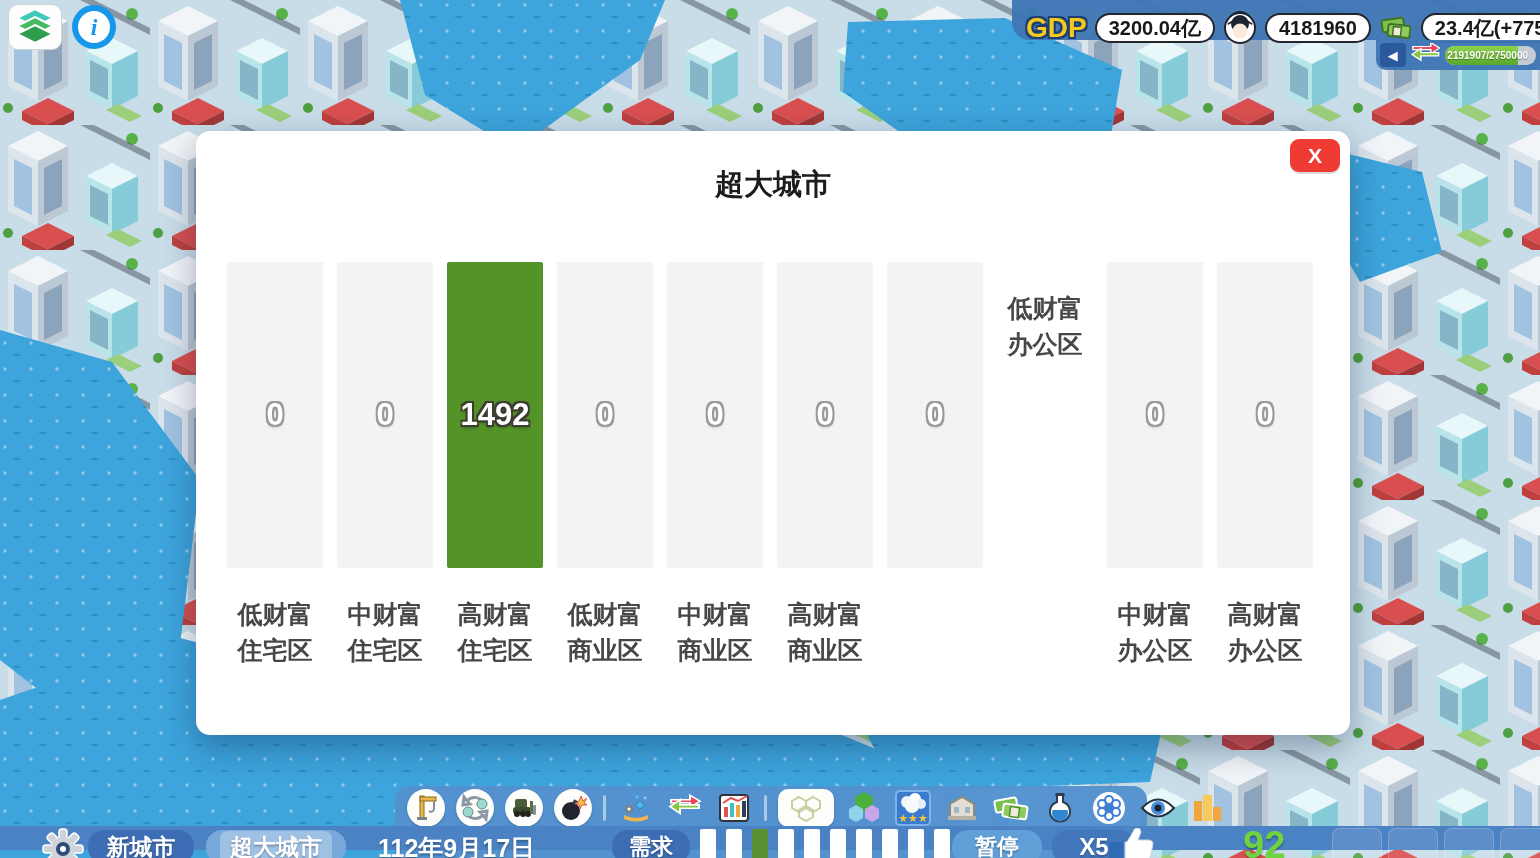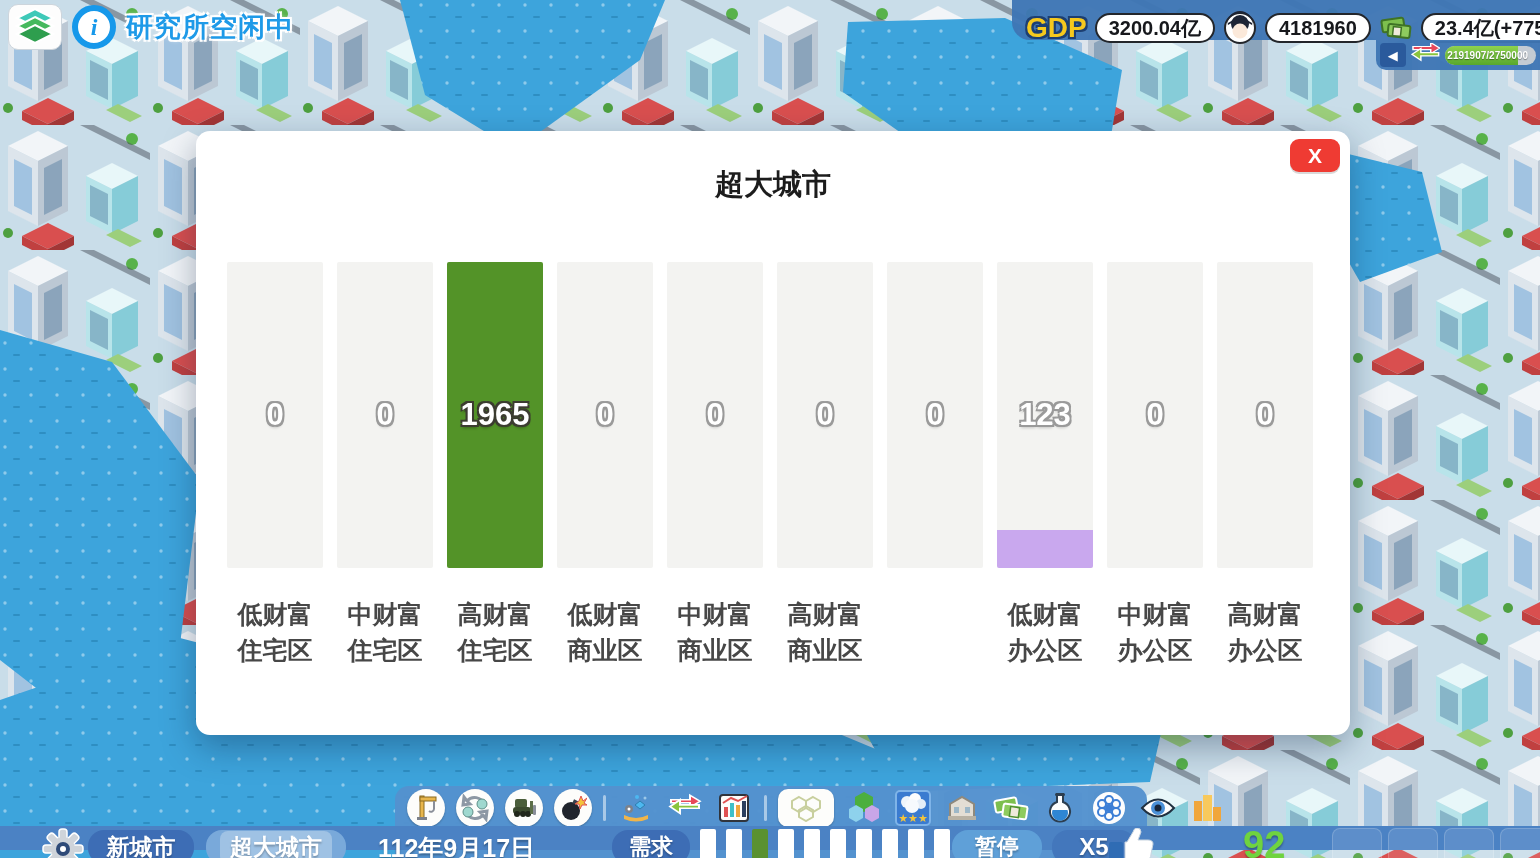--- a/index.html
+++ b/index.html
@@ -123,21 +123,20 @@
 
   <div class="research">
     <div class="layers-btn">
       <svg width="44" height="40" viewBox="0 0 44 40">
         <path d="M22 2 L40 11 L22 20 L4 11 Z" fill="#3ec9b8" stroke="#fff" stroke-width="2"></path>
         <path d="M22 10 L40 19 L22 28 L4 19 Z" fill="#46b95e" stroke="#fff" stroke-width="2"></path>
         <path d="M22 18 L40 27 L22 36 L4 27 Z" fill="#2e9e4e" stroke="#fff" stroke-width="2"></path>
       </svg>
     </div>
     <div class="info-circle">i</div>
-    <div class="research-text">研究所空闲中</div>
   </div>
 
   <div class="topbar">
     <span class="gdp-label">GDP</span>
     <div class="hud-pill">3200.04亿</div>
     <svg class="hud-icn" viewBox="0 0 34 34">
       <circle cx="17" cy="17" r="15" fill="#fff" stroke="#23262b" stroke-width="2"></circle>
       <path d="M4 15 A13 13 0 0 1 30 15 L30 13 A13 13 0 0 0 4 13 Z" fill="#1e2535"></path>
       <path d="M5 14 Q17 6 29 14 L29 12 Q17 4 5 12 Z" fill="#1e2535"></path>
       <circle cx="17" cy="13" r="9" fill="#1e2535"></circle>
@@ -186,21 +185,21 @@
             <div class="bar-value">0</div>
           </div>
           <div class="bar-label">
             <div>中财富</div>
             <div>住宅区</div>
           </div>
         </div>
         <div class="bar-col">
           <div class="bar-track">
             <div class="bar-fill" style="height: 100%; background: rgb(83, 147, 40);"></div>
-            <div class="bar-value on-green">1965</div>
+            <div class="bar-value on-green">1492</div>
           </div>
           <div class="bar-label">
             <div>高财富</div>
             <div>住宅区</div>
           </div>
         </div>
         <div class="bar-col">
           <div class="bar-track">
             <div class="bar-value">0</div>
           </div>
@@ -226,24 +225,20 @@
             <div>高财富</div>
             <div>商业区</div>
           </div>
         </div>
         <div class="bar-col">
           <div class="bar-track">
             <div class="bar-value">0</div>
           </div>
         </div>
         <div class="bar-col">
-          <div class="bar-track">
-            <div class="bar-fill" style="height: 12.3%; background: rgb(201, 168, 238);"></div>
-            <div class="bar-value">123</div>
-          </div>
           <div class="bar-label">
             <div>低财富</div>
             <div>办公区</div>
           </div>
         </div>
         <div class="bar-col">
           <div class="bar-track">
             <div class="bar-value">0</div>
           </div>
           <div class="bar-label">

